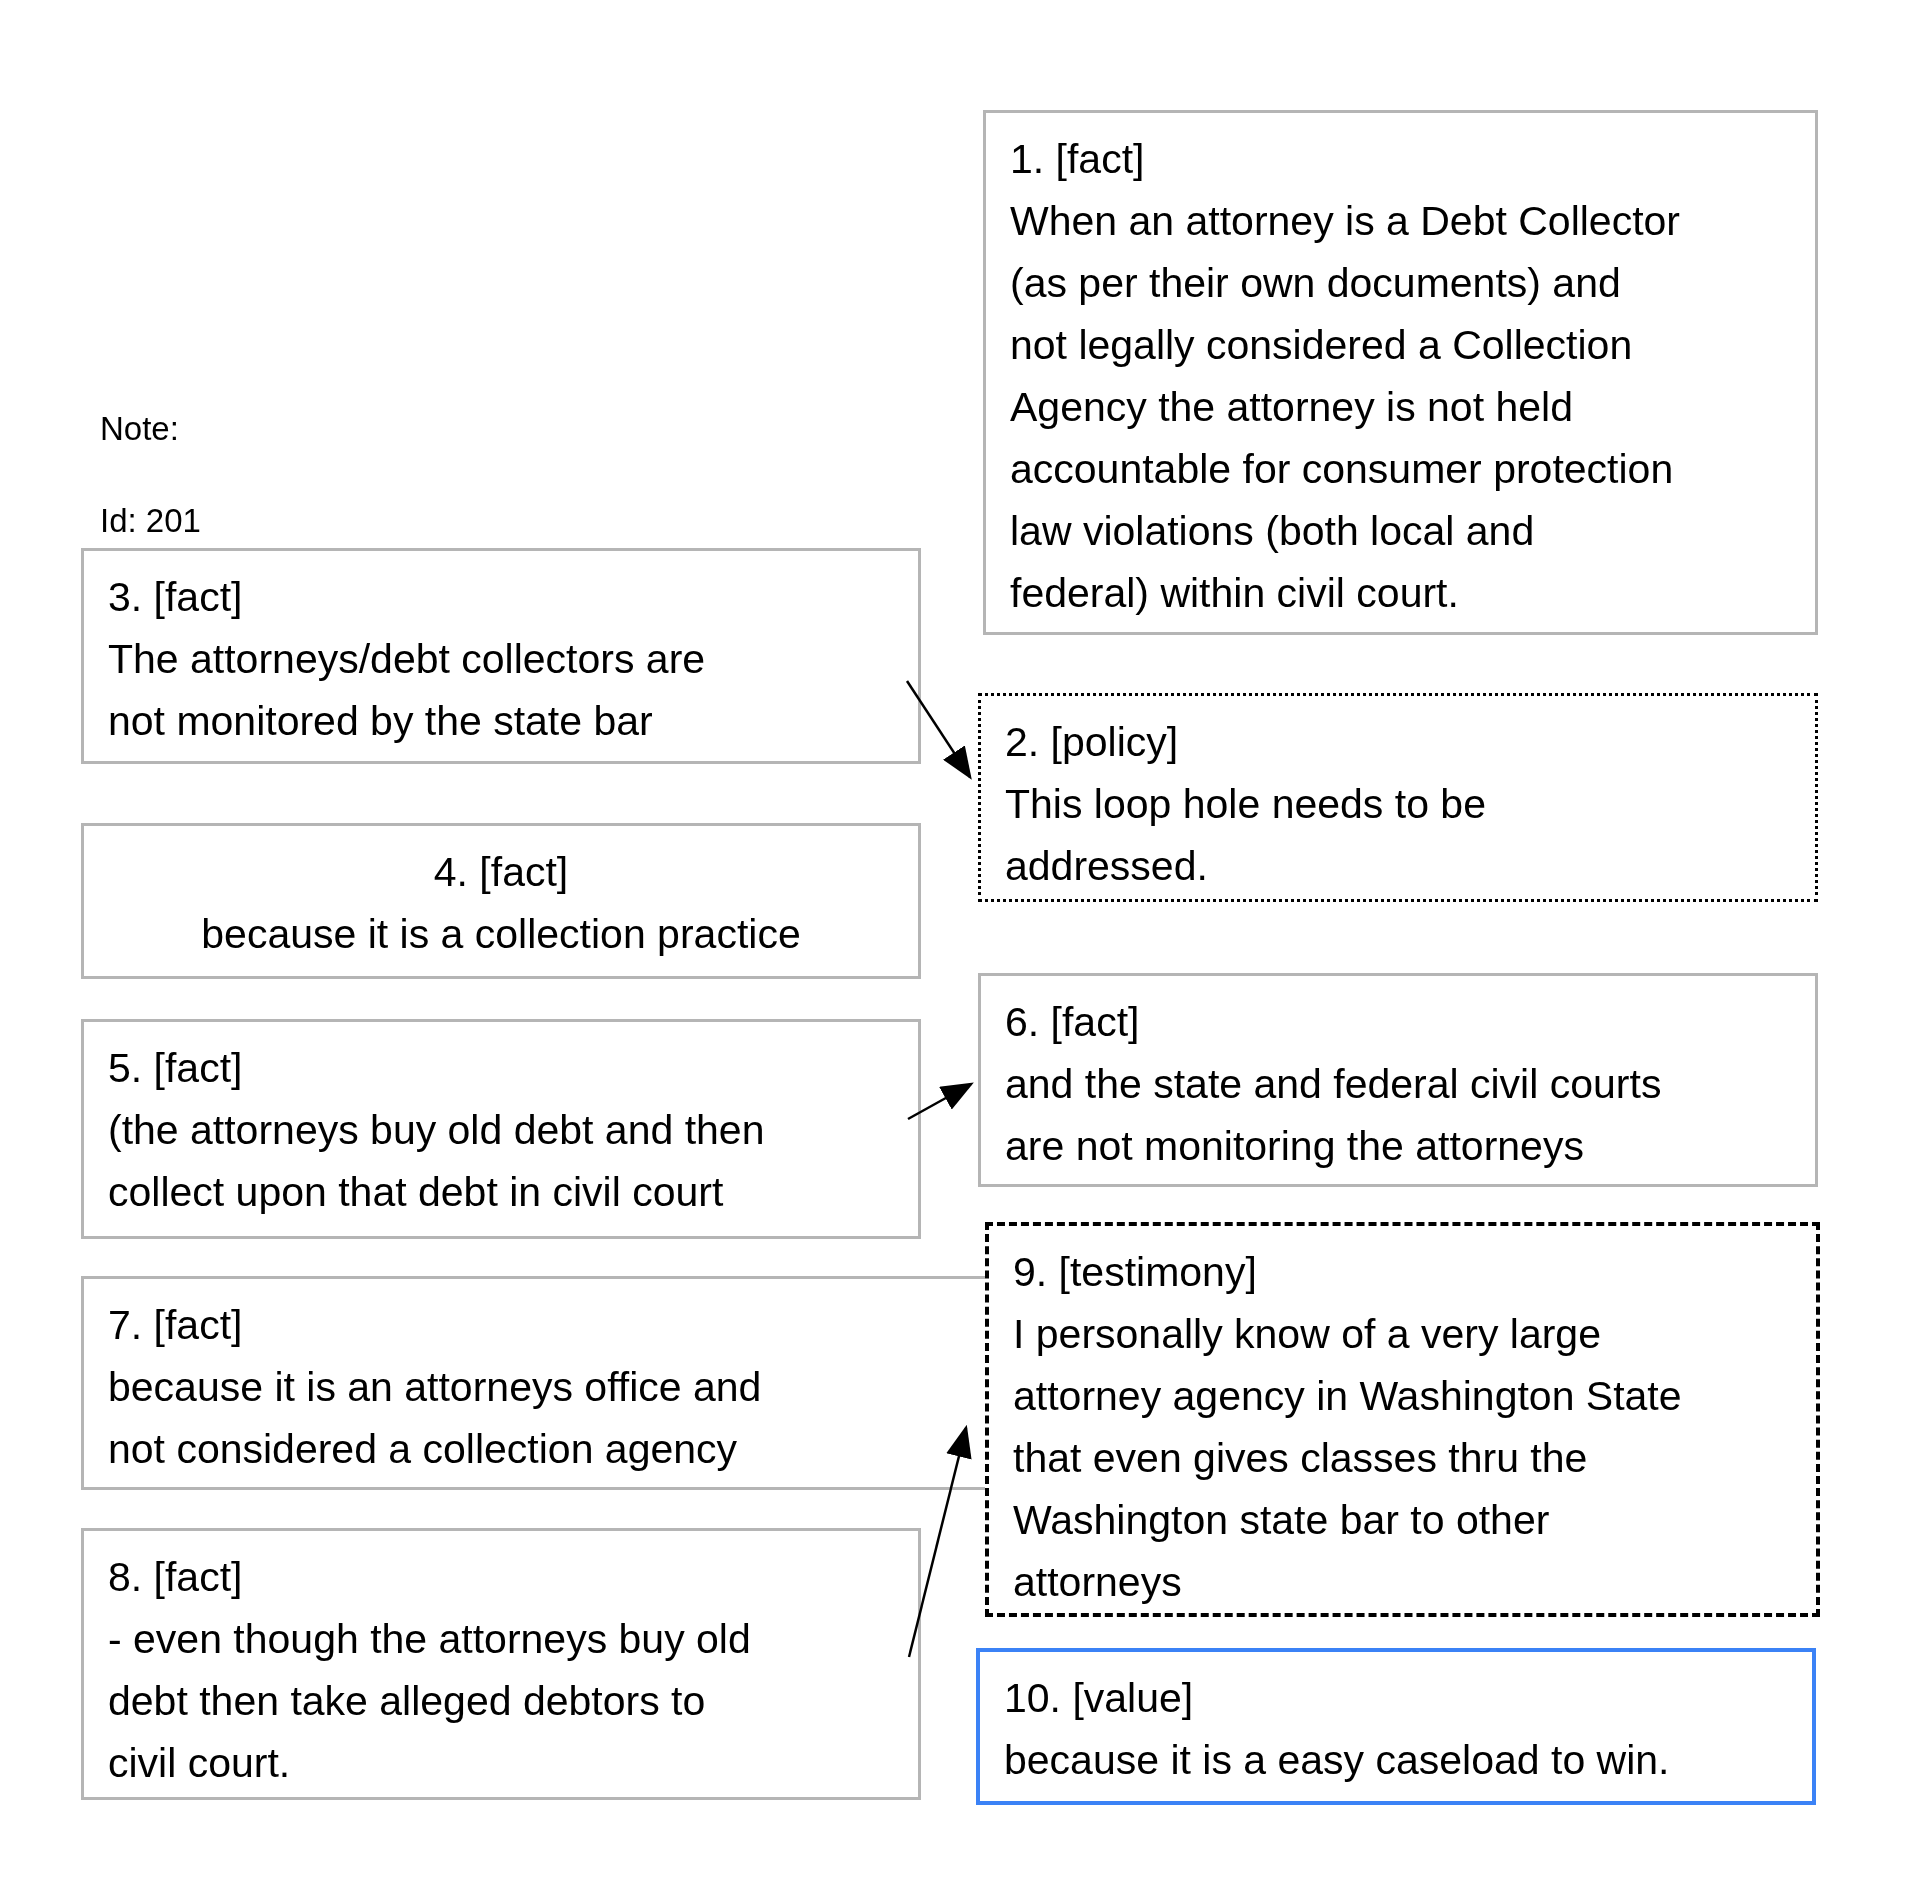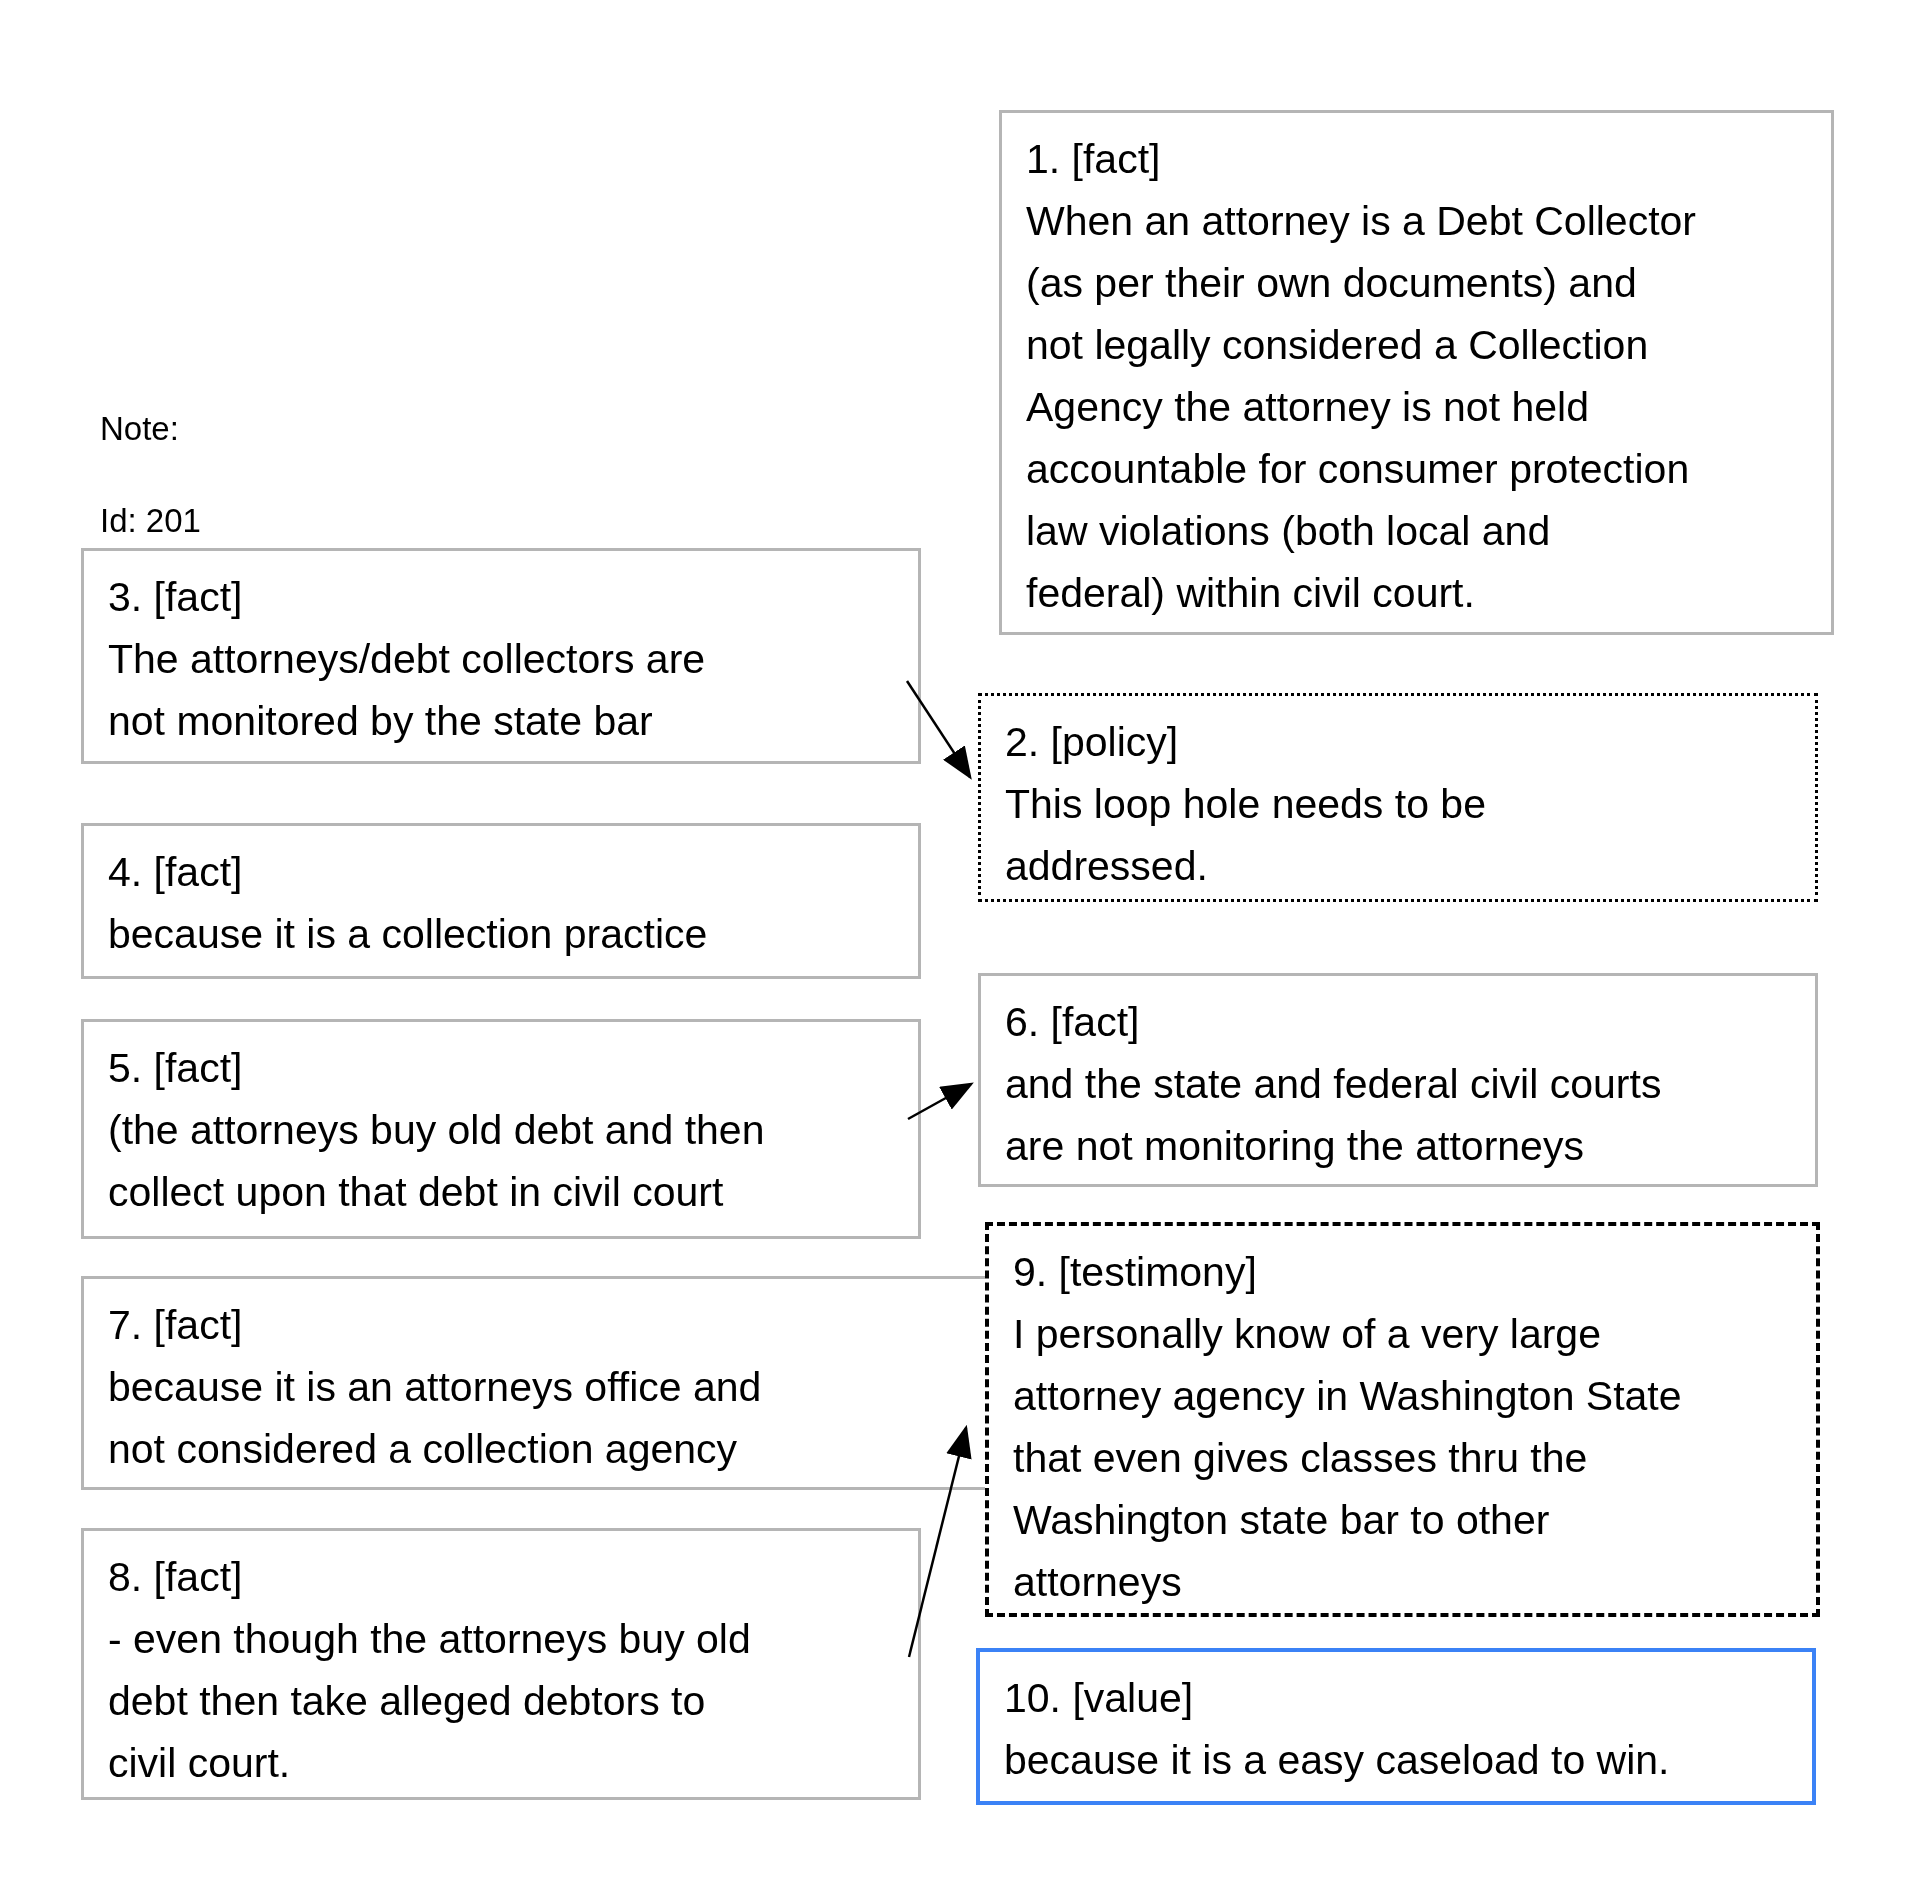--- a/index.html
+++ b/index.html
@@ -52,41 +52,41 @@
 
 <div class="canvas">
 
   <div class="note">
     <span>Note:</span><br>
     <span>Id: 201</span><br>
     <span>All relations are </span><span class="em">reason.</span>
   </div>
 
   <div>
-      <div class="node b-solid-light" style="left: 983px; top: 110px; width: 835px; height: 525px; margin-left: 16px;">
+      <div class="node b-solid-light" style="left: 983px; top: 110px; width: 835px; height: 525px;">
         <span class="node-label">1. [fact]</span>
         <span class="node-text">When an attorney is a Debt Collector
 (as per their own documents) and
 not legally considered a Collection
 Agency the attorney is not held
 accountable for consumer protection
 law violations (both local and
 federal) within civil court.</span>
       </div>
       <div class="node b-dotted" style="left: 978px; top: 693px; width: 840px; height: 209px;">
         <span class="node-label">2. [policy]</span>
         <span class="node-text">This loop hole needs to be
 addressed.</span>
       </div>
       <div class="node b-solid-light" style="left: 81px; top: 548px; width: 840px; height: 216px;">
         <span class="node-label">3. [fact]</span>
         <span class="node-text">The attorneys/debt collectors are
 not monitored by the state bar</span>
       </div>
-      <div class="node b-solid-light" style="left: 81px; top: 823px; width: 840px; height: 156px;">
+      <div class="node b-solid-light" style="left: 81px; top: 823px; width: 840px; height: 156px; text-align: center;">
         <span class="node-label">4. [fact]</span>
         <span class="node-text">because it is a collection practice</span>
       </div>
       <div class="node b-solid-light" style="left: 81px; top: 1019px; width: 840px; height: 220px;">
         <span class="node-label">5. [fact]</span>
         <span class="node-text">(the attorneys buy old debt and then
 collect upon that debt in civil court</span>
       </div>
       <div class="node b-solid-light" style="left: 978px; top: 973px; width: 840px; height: 214px;">
         <span class="node-label">6. [fact]</span>

